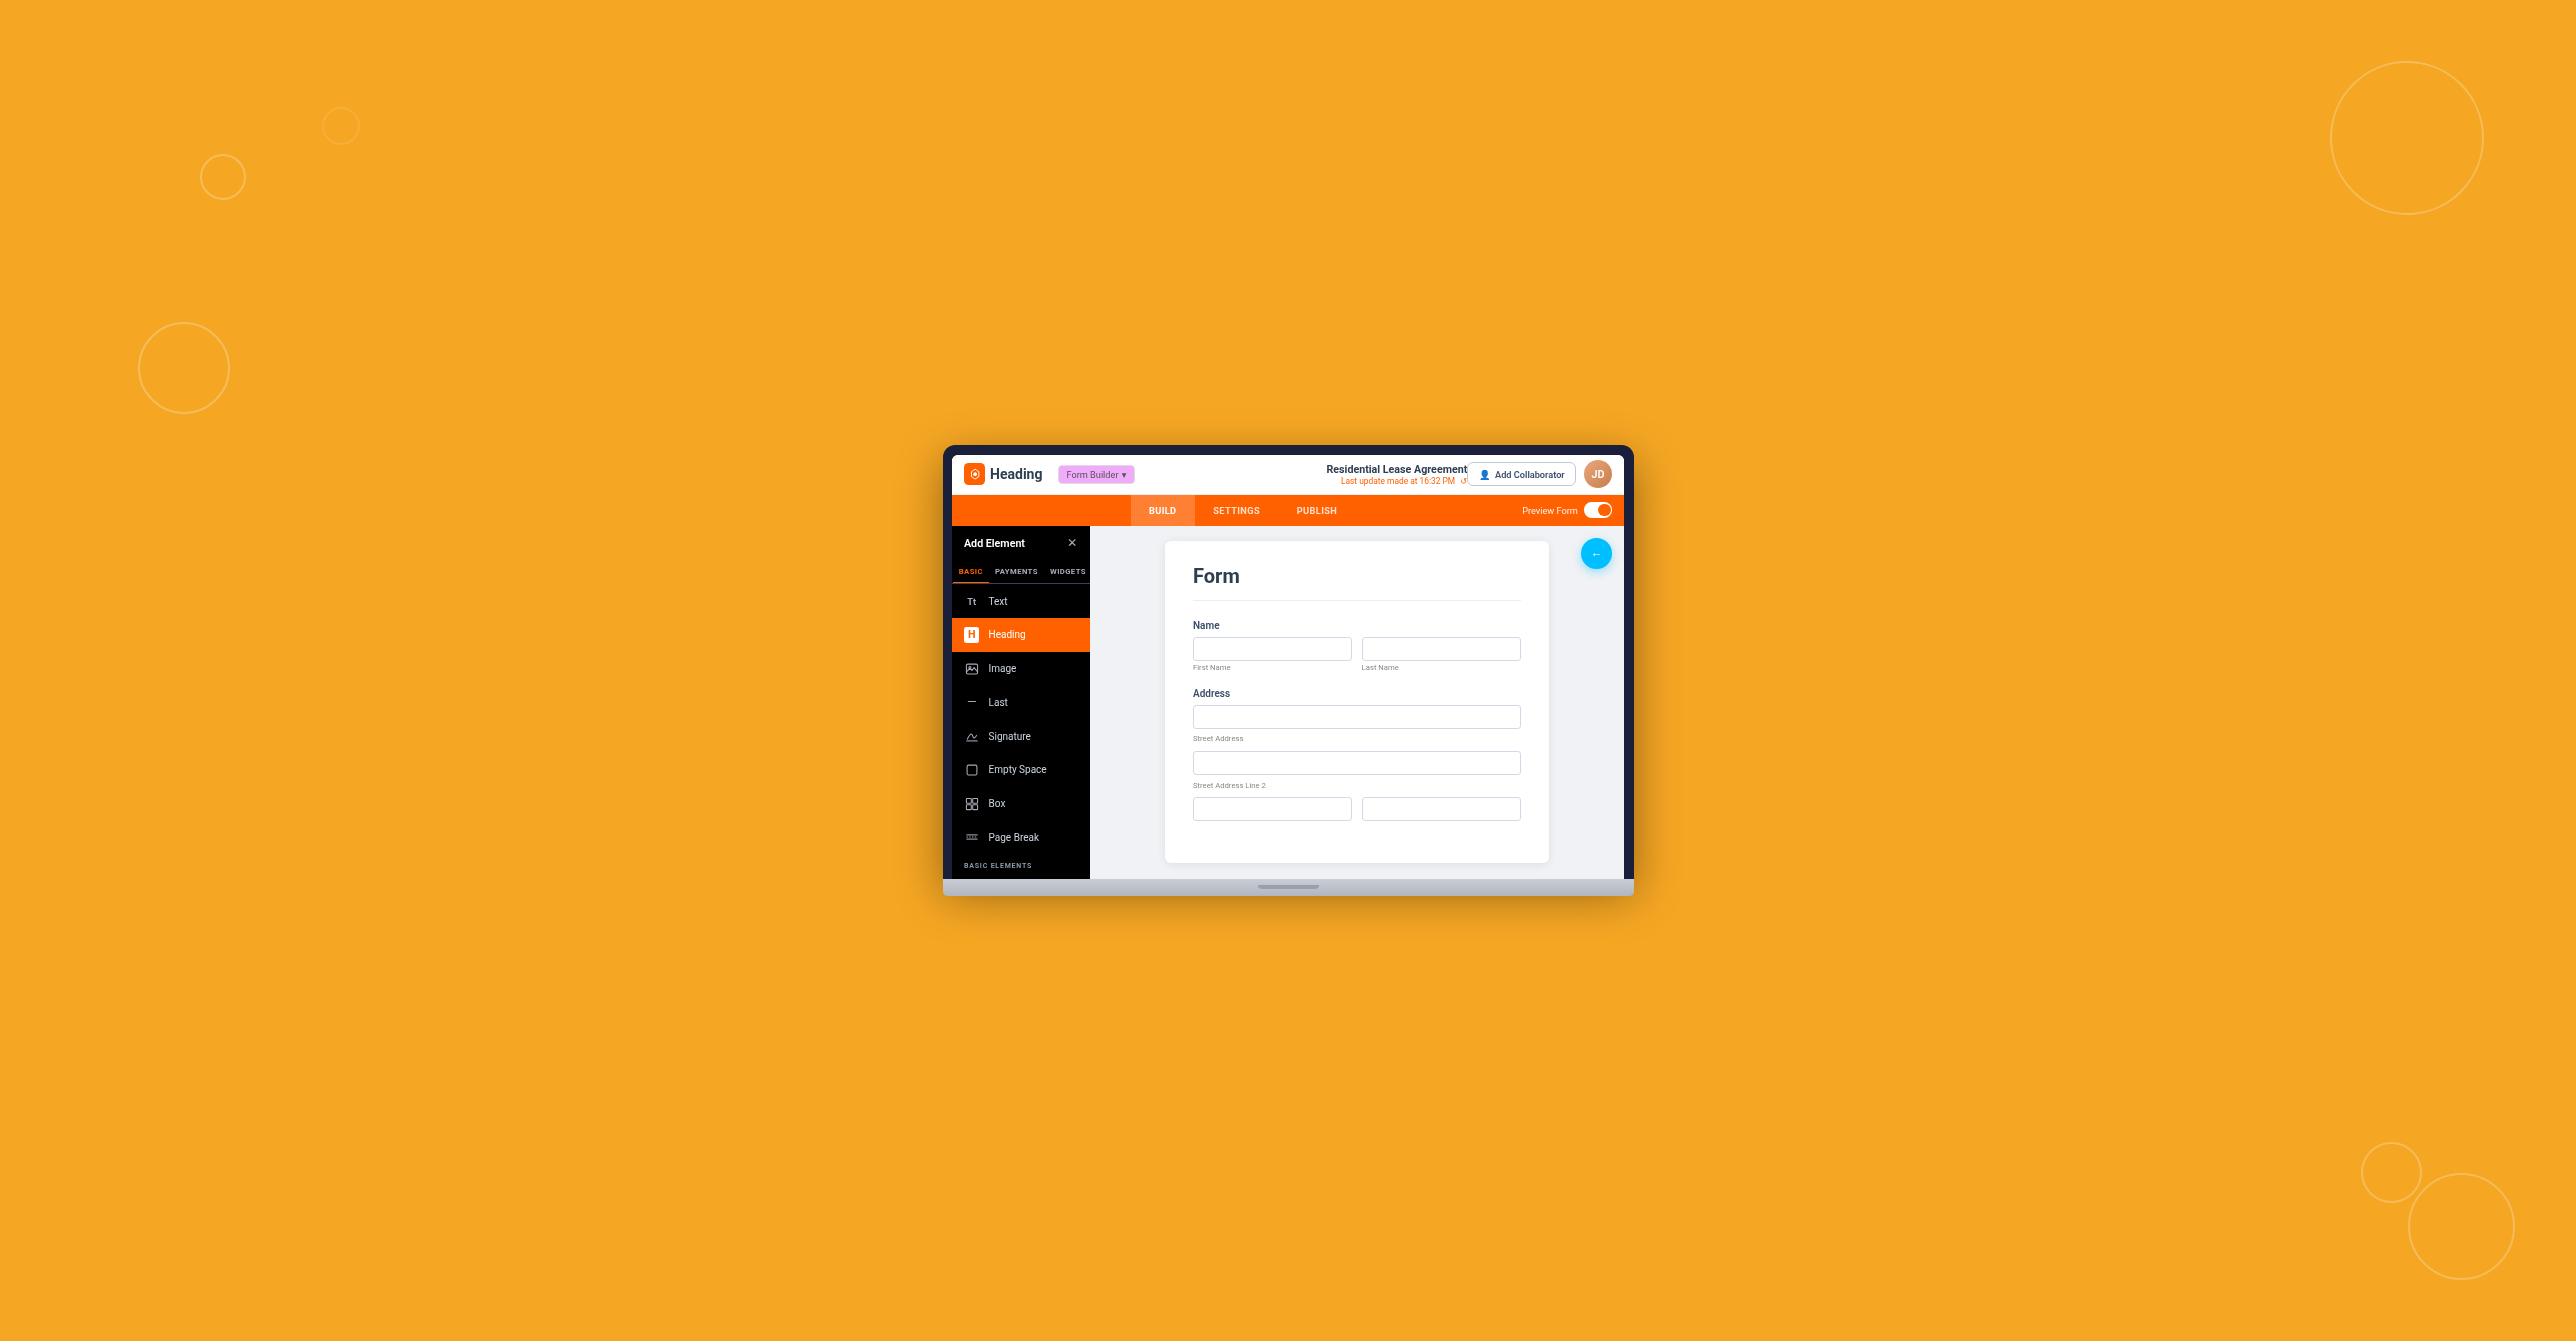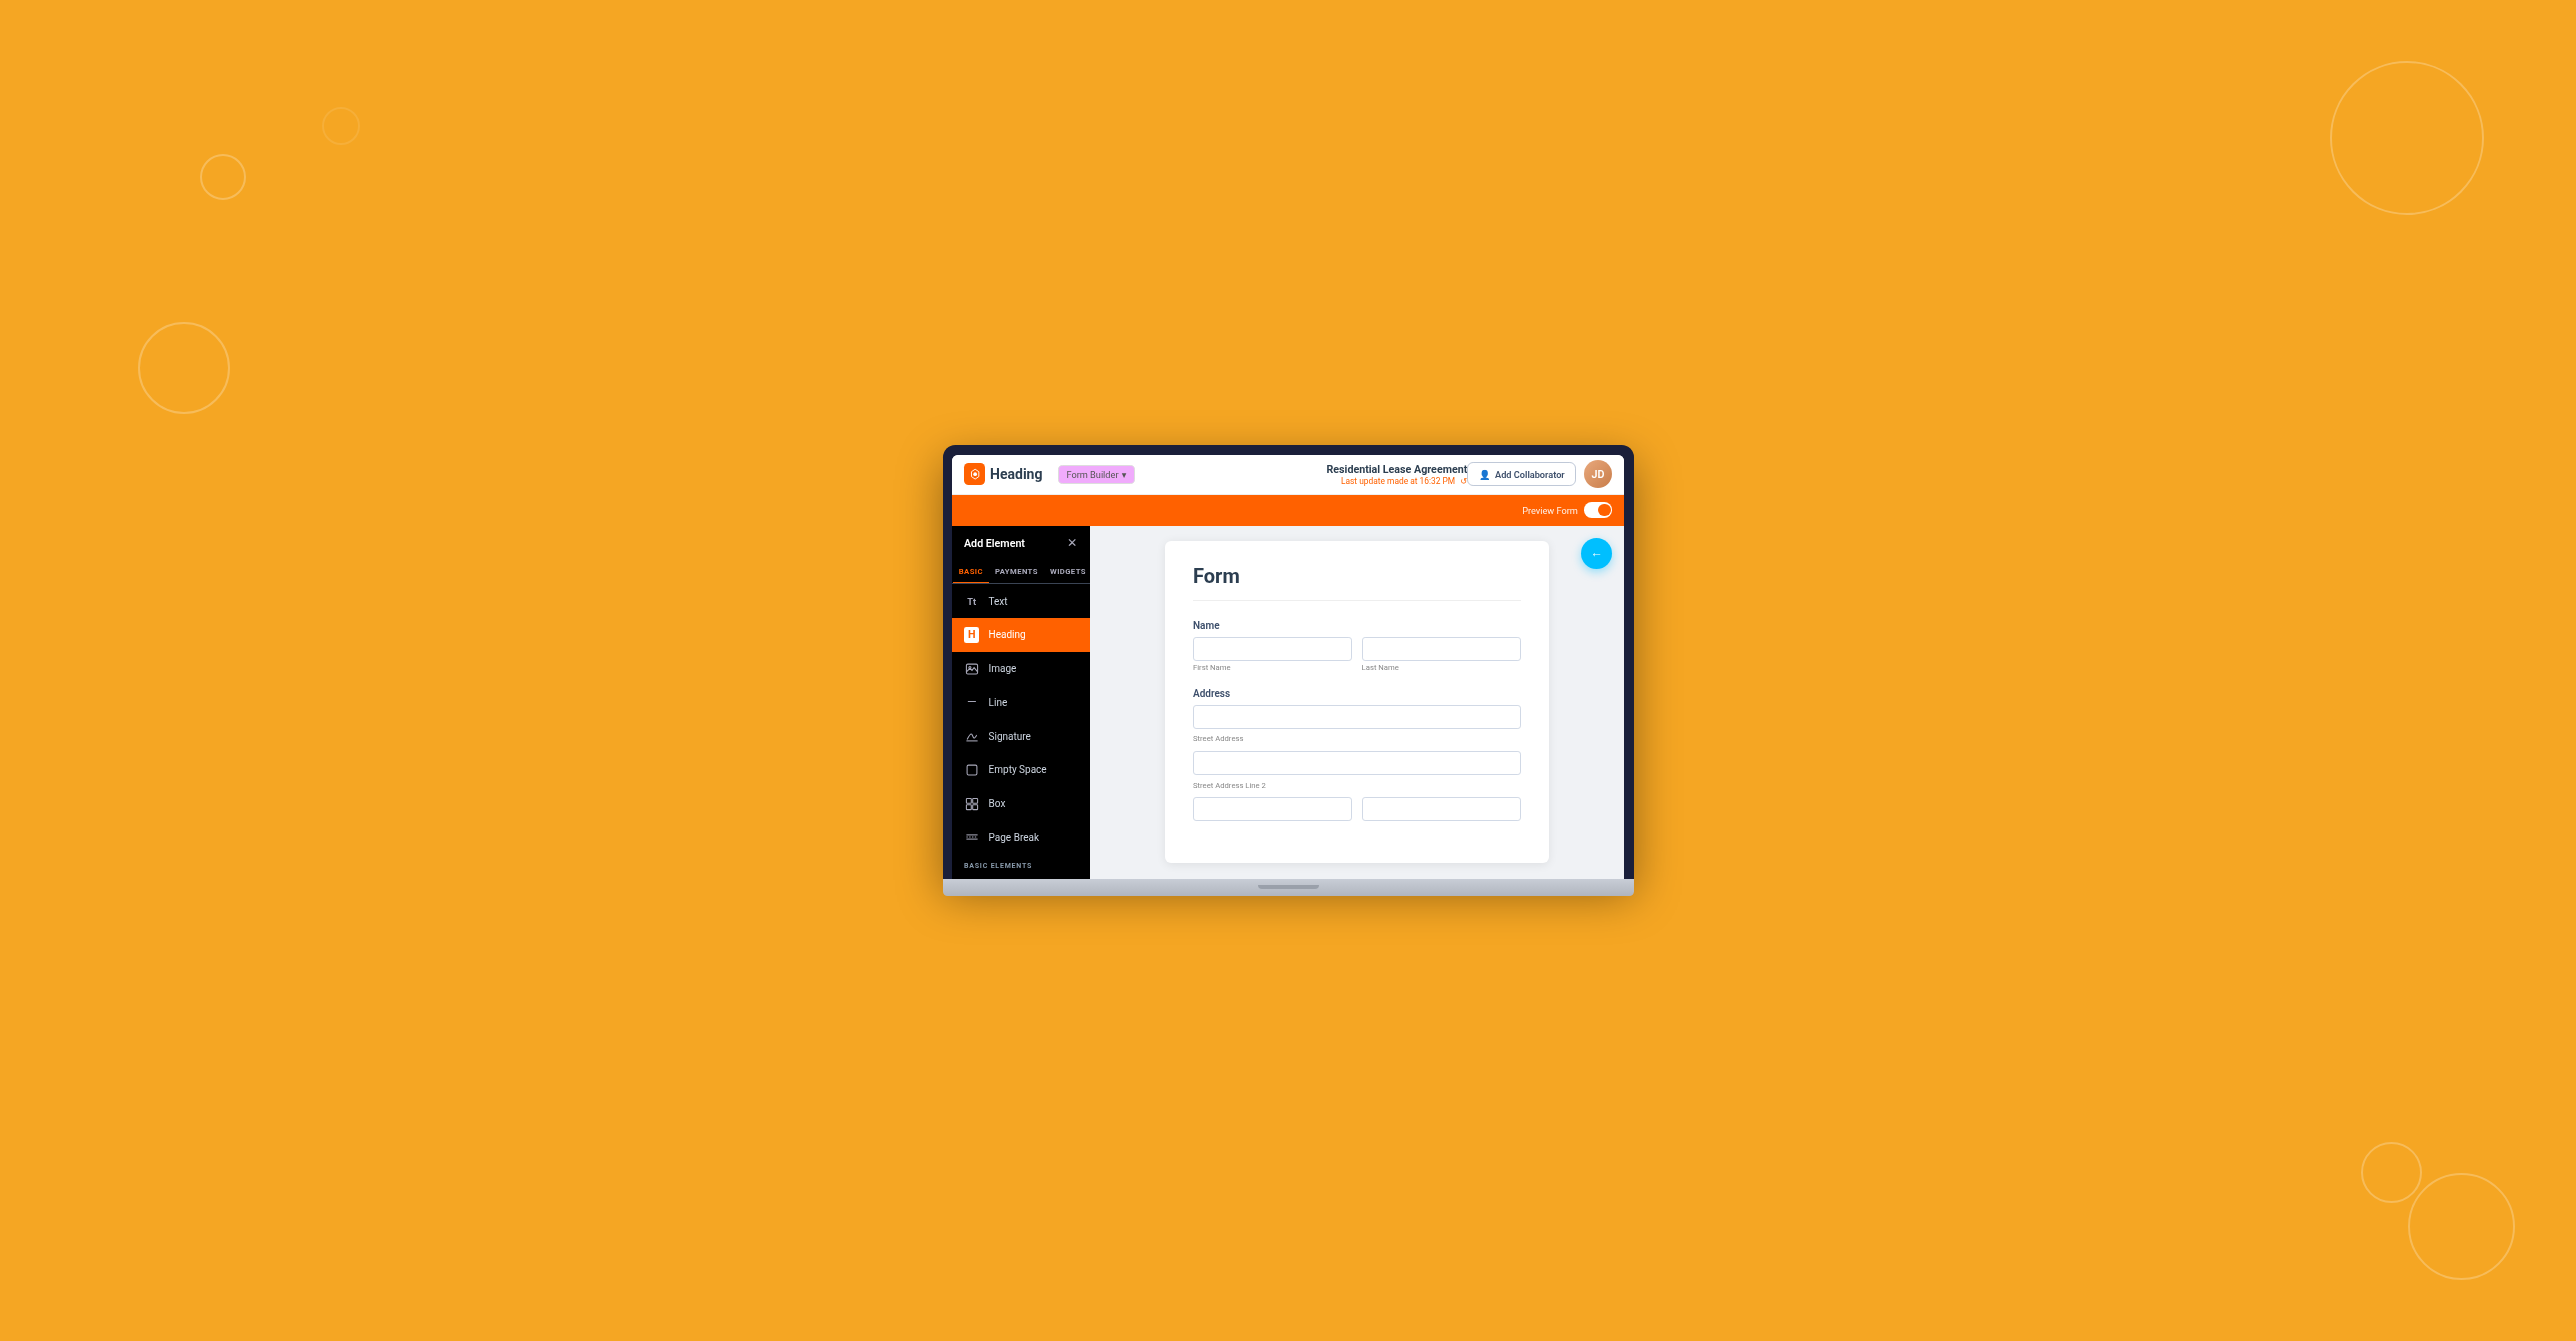--- a/index.html
+++ b/index.html
@@ -410,20 +410,31 @@
         <div class="navbar-right">
           <div class="add-collaborator-btn">
             <span>👤</span>
             <span>Add Collaborator</span>
           </div>
           <div class="avatar">JD</div>
         </div>
       </div>
 
       <div class="tab-bar">
+        <div class="tab-bar-tabs">
+          <div class="tab-item active">
+            <span>BUILD</span>
+          </div>
+          <div class="tab-item">
+            <span>SETTINGS</span>
+          </div>
+          <div class="tab-item">
+            <span>PUBLISH</span>
+          </div>
+        </div>
         <div class="preview-toggle">
           <span>Preview Form</span>
           <div class="toggle-switch">
             <div class="toggle-knob"></div>
           </div>
         </div>
       </div>
 
       <div class="main-content">
 
@@ -461,21 +472,21 @@
                   <rect x="2" y="3" width="16" height="14" rx="2"></rect>
                   <circle cx="7" cy="8" r="1.5"></circle>
                   <path d="M2 14l5-5 3 3 3-4 5 6"></path>
                 </svg>
               </div>
               <span>Image</span>
             </div>
 
             <div class="sidebar-item">
               <div class="item-icon" style="color:#aab;font-size:12.3px;">—</div>
-              <span>Line</span>
+              <span>Last</span>
             </div>
 
             <div class="sidebar-item">
               <div class="item-icon">
                 <svg viewBox="0 0 20 20" fill="none" stroke="#aab" stroke-width="1.5" width="14" height="14">
                   <path d="M3 15c2-4 4-8 6-8s2 6 4 6 3-4 4-4"></path>
                   <path d="M2 17h16"></path>
                 </svg>
               </div>
               <span>Signature</span>

